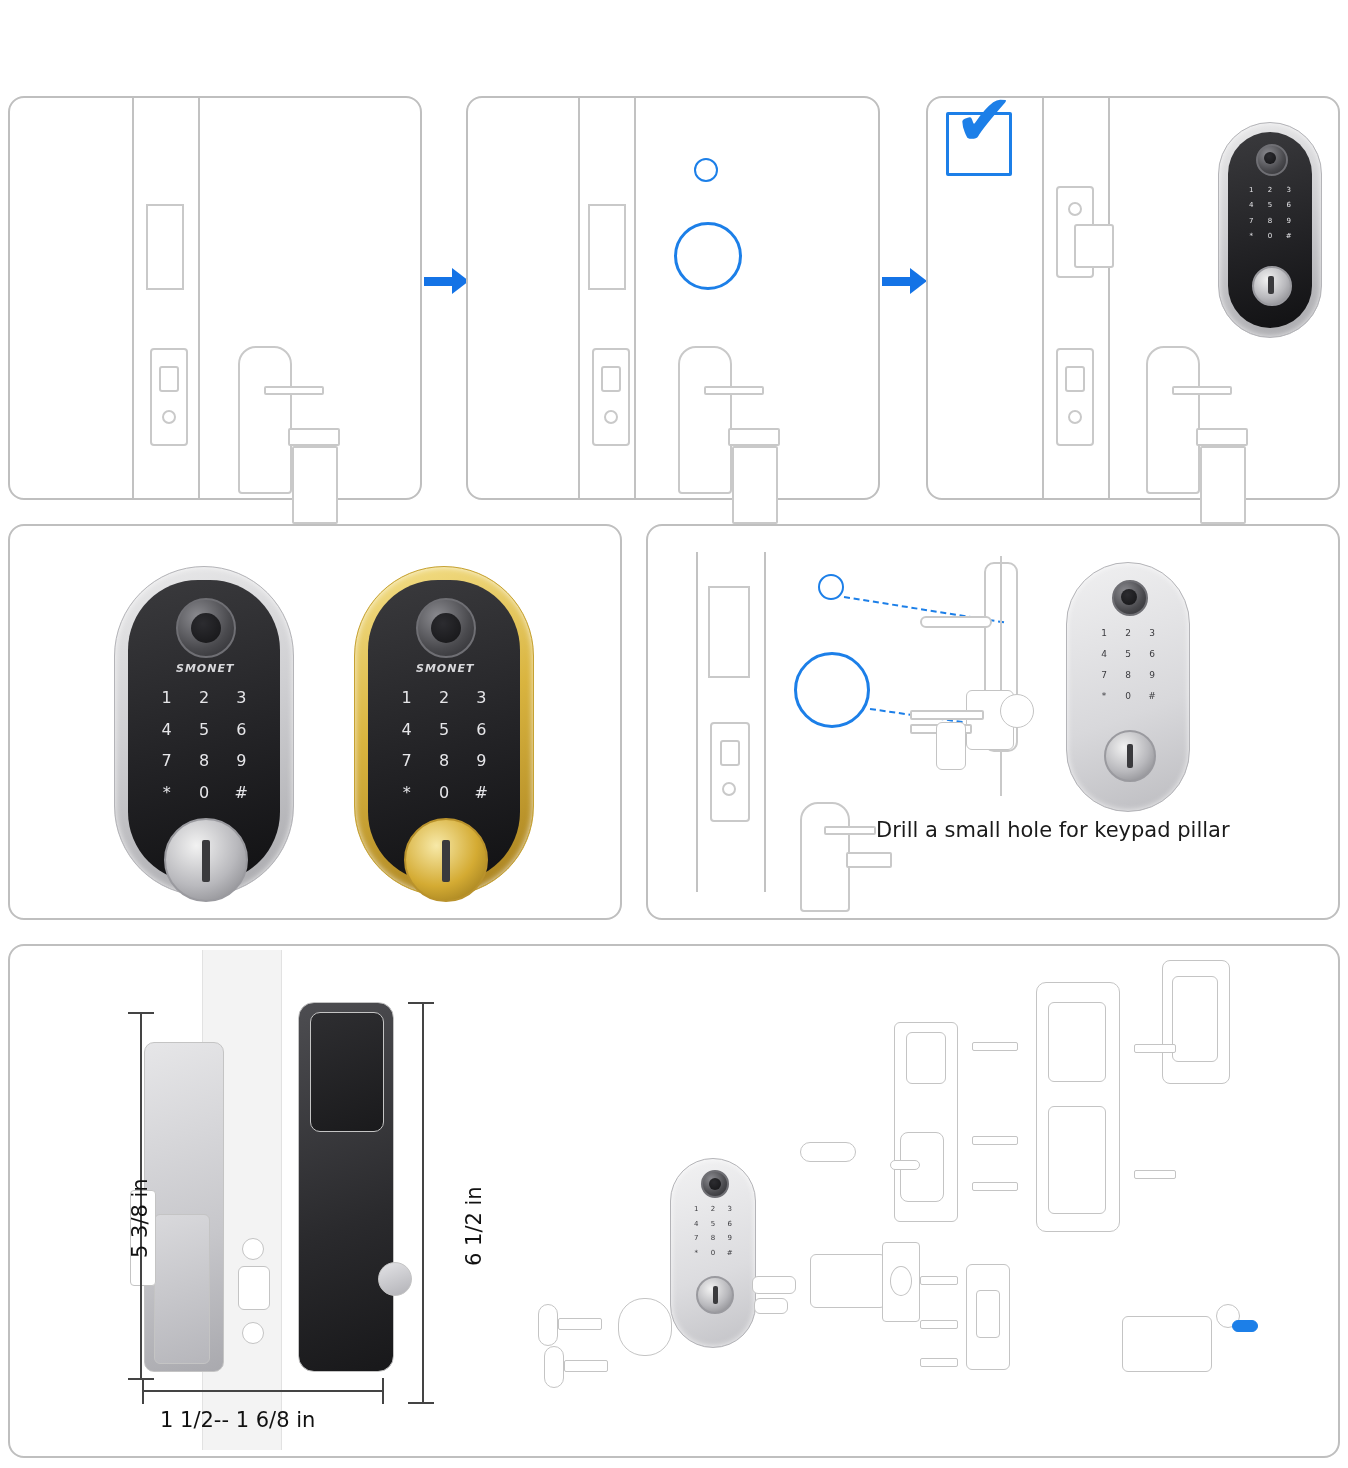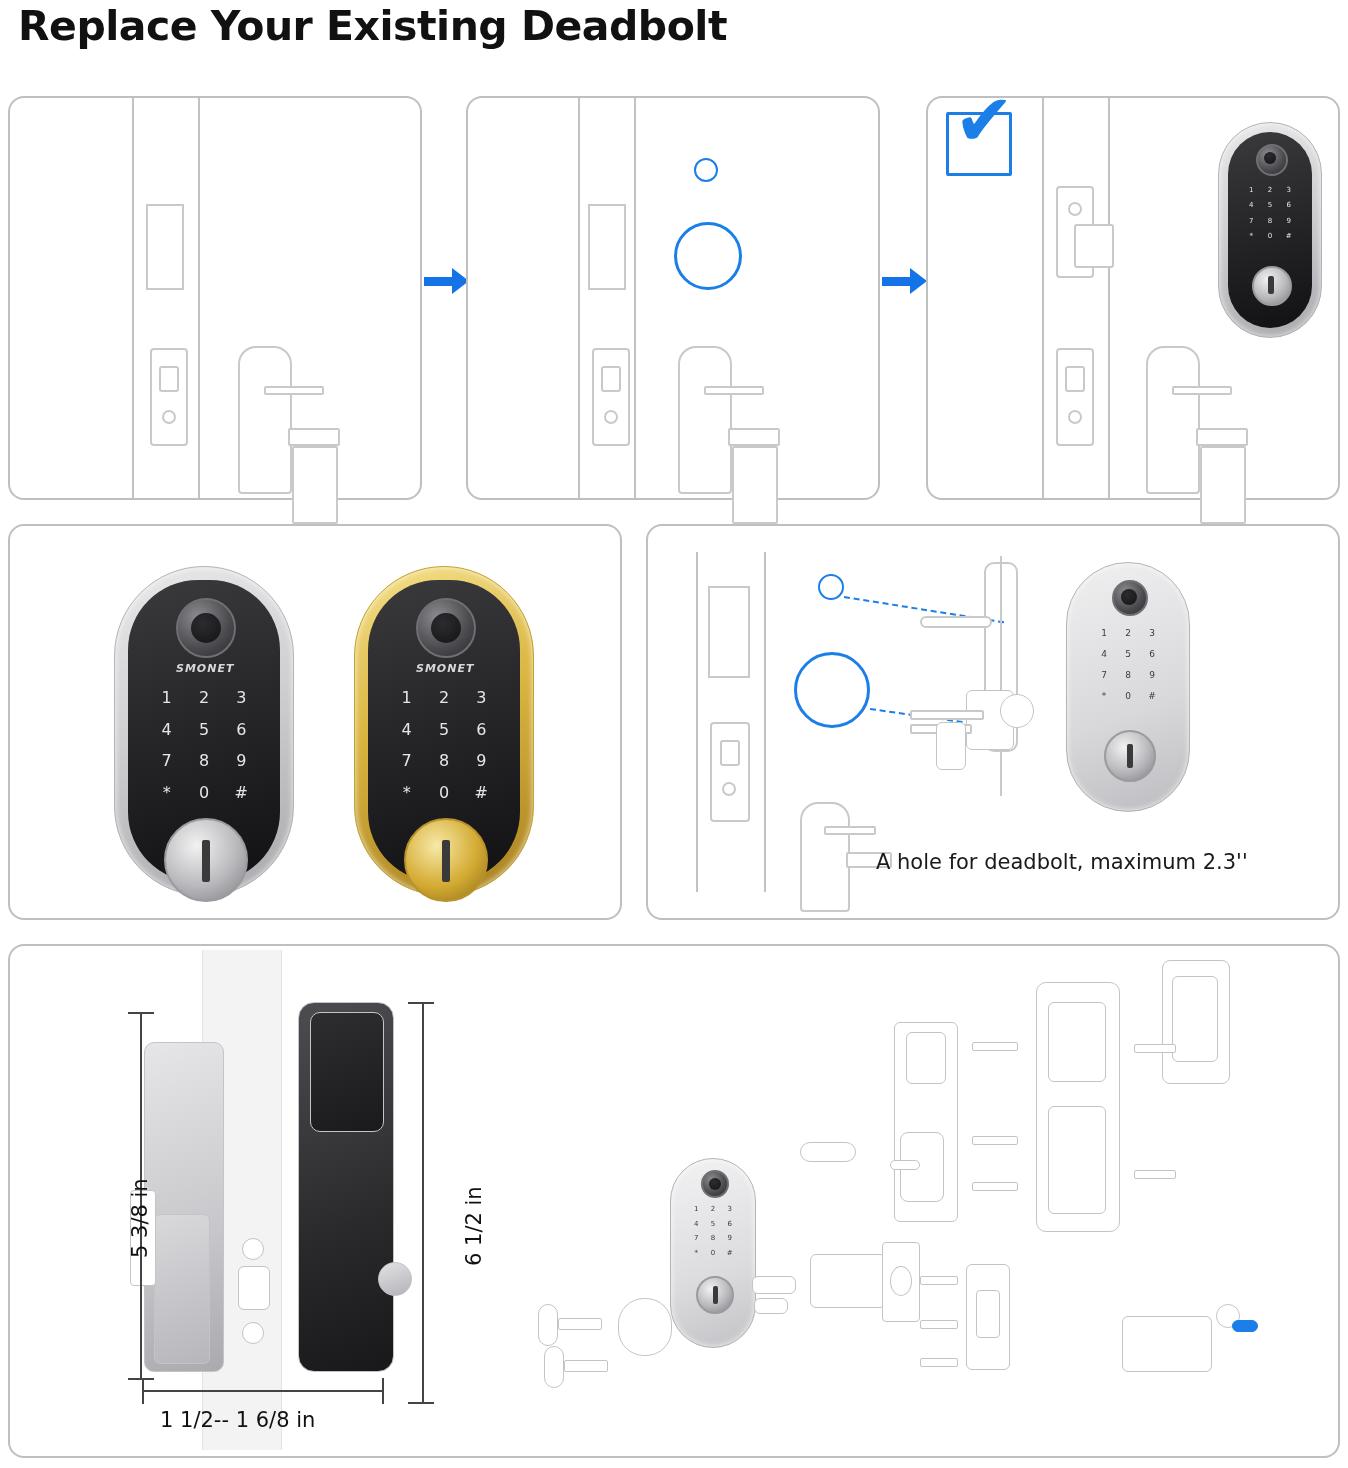--- a/index.html
+++ b/index.html
@@ -273,21 +273,20 @@
   .dashed {
     position: absolute;
     border-top: 2px dashed #1c7fe8;
   }
 </style>
 </head>
 <body>
 
 <div class="page">
 
-  <div class="title">Replace Your Existing Deadbolt</div>
 
   <div class="panel" id="panel-step1">
 
     <div class="line v-line" style="left:122px; top:0; height:400px;"></div>
     <div class="line v-line" style="left:188px; top:0; height:400px;"></div>
 
     <div class="rect-outline" style="left:136px; top:106px; width:38px; height:86px;"></div>
     <div class="strike-plate" style="left:140px; top:250px; width:38px; height:98px;"></div>
     <div class="strike-slot" style="left:149px; top:268px; width:20px; height:26px;"></div>
     <div class="strike-hole" style="left:152px; top:312px; width:14px; height:14px;"></div>
@@ -475,21 +474,21 @@
         <div class="key" style="color:#3b3b3f">9</div>
         <div class="key" style="color:#3b3b3f">*</div>
         <div class="key" style="color:#3b3b3f">0</div>
         <div class="key" style="color:#3b3b3f">#</div>
       </div>
       <div class="cylinder" style="left:38px; top:168px; width:48px; height:48px;">
         <div class="key-slot" style="left:21px; top:12px; width:6px; height:24px;"></div>
       </div>
     </div>
 
-    <div class="drill-text" style="left:228px; top:324px;">A hole for deadbolt, maximum 2.3''</div>
+    <div class="drill-text" style="left:228px; top:292px;">Drill a small hole for keypad pillar</div>
   </div>
 
   <div class="panel" id="panel-dimensions">
 
     <div class="door-slab" style="left:192px; top:4px; width:78px; height:500px;"></div>
 
     <div class="part soft" style="left:134px; top:96px; width:80px; height:330px; border-radius:10px; background:linear-gradient(160deg,#e6e6e8,#c7c7cb 60%,#a9a9ae);"></div>
     <div class="part soft" style="left:144px; top:268px; width:56px; height:150px; background:linear-gradient(160deg,#d9d9dc,#b6b6bb);"></div>
     <div class="part round" style="left:232px; top:292px; width:22px; height:22px;"></div>
     <div class="part round" style="left:232px; top:376px; width:22px; height:22px;"></div>

